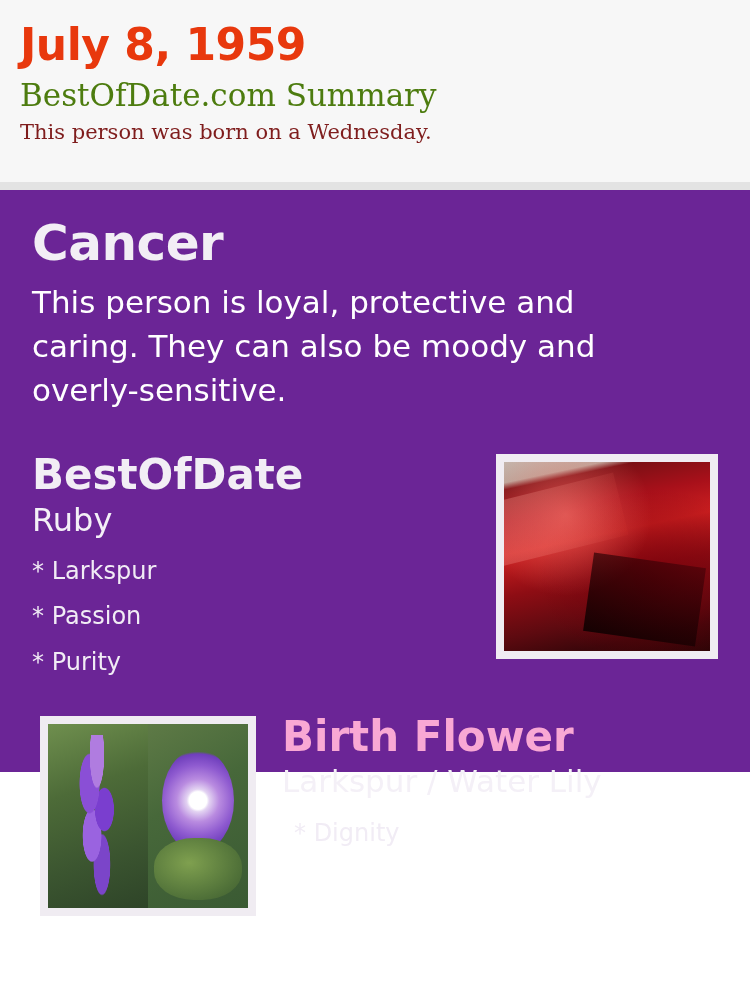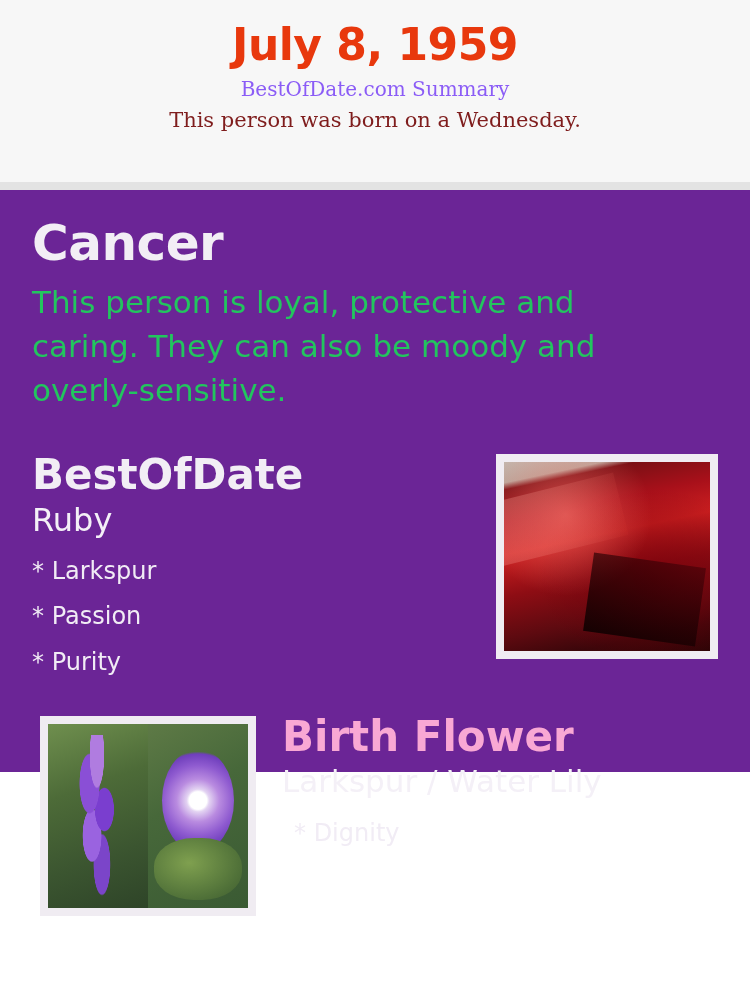--- a/index.html
+++ b/index.html
@@ -17,35 +17,34 @@
     position: relative;
     width: 750px;
     height: 1000px;
     background: #ffffff;
   }
 
   
   .header {
     background: #f7f7f7;
     padding: 22px 20px 14px 20px;
-    text-align: center;
     box-sizing: border-box;
     height: 182px;
   }
   .header-date {
     color: #e8380d;
     font-size: 44px;
     font-weight: bold;
     line-height: 1.05;
     letter-spacing: -0.5px;
     margin: 0 0 10px 0;
   }
   .header-summary {
-    color: #8b5cf6;
-    font-size: 20px;
+    color: #4d7c0f;
+    font-size: 31px;
     font-weight: normal;
     font-family: "DejaVu Serif", "Liberation Serif", serif;
     margin: 0 0 8px 0;
     line-height: 1.1;
   }
   .header-subtitle {
     color: #7f1d1d;
     font-size: 21px;
     font-family: "DejaVu Serif", "Liberation Serif", serif;
     margin: 0;
@@ -73,21 +72,21 @@
     font-weight: bold;
     line-height: 1;
     margin: 0 0 12px 0;
     color: #f2eef5;
     letter-spacing: -0.5px;
   }
   .zodiac-desc {
     font-size: 31px;
     line-height: 1.42;
     margin: 0;
-    color: #22c55e;
+    color: #ffffff;
     max-width: 615px;
   }
 
   
   .birthstone-section {
     margin-top: 42px;
     position: relative;
     min-height: 225px;
   }
   .birthstone-text {

